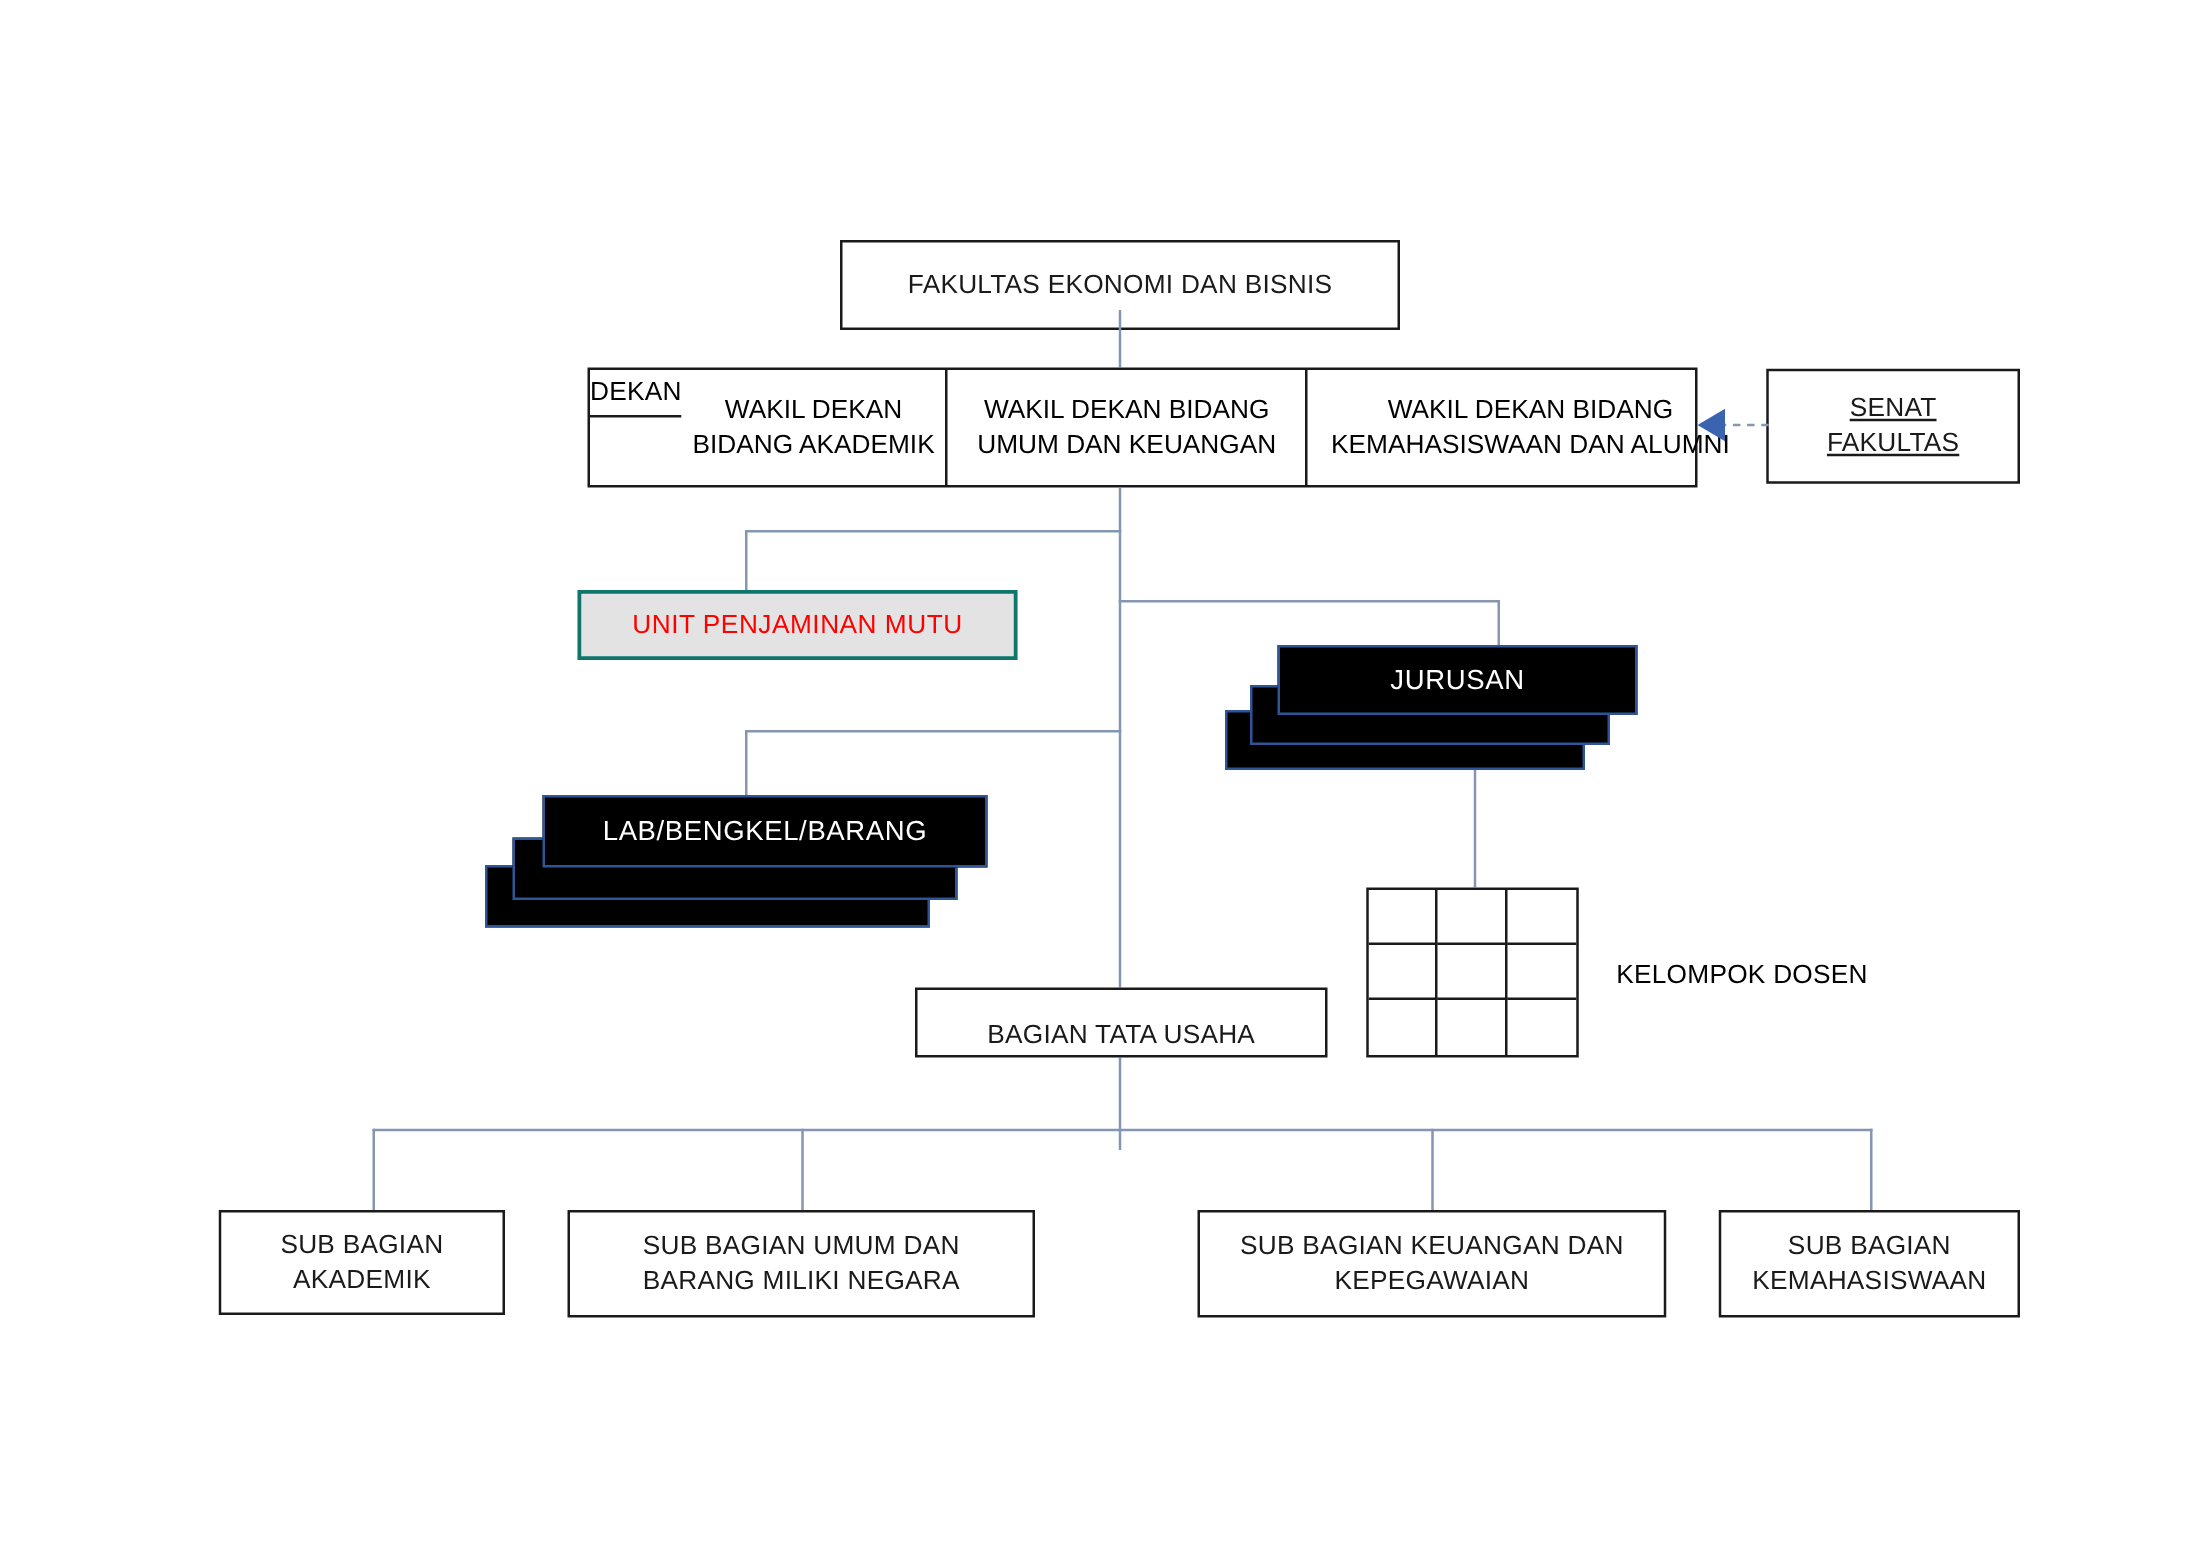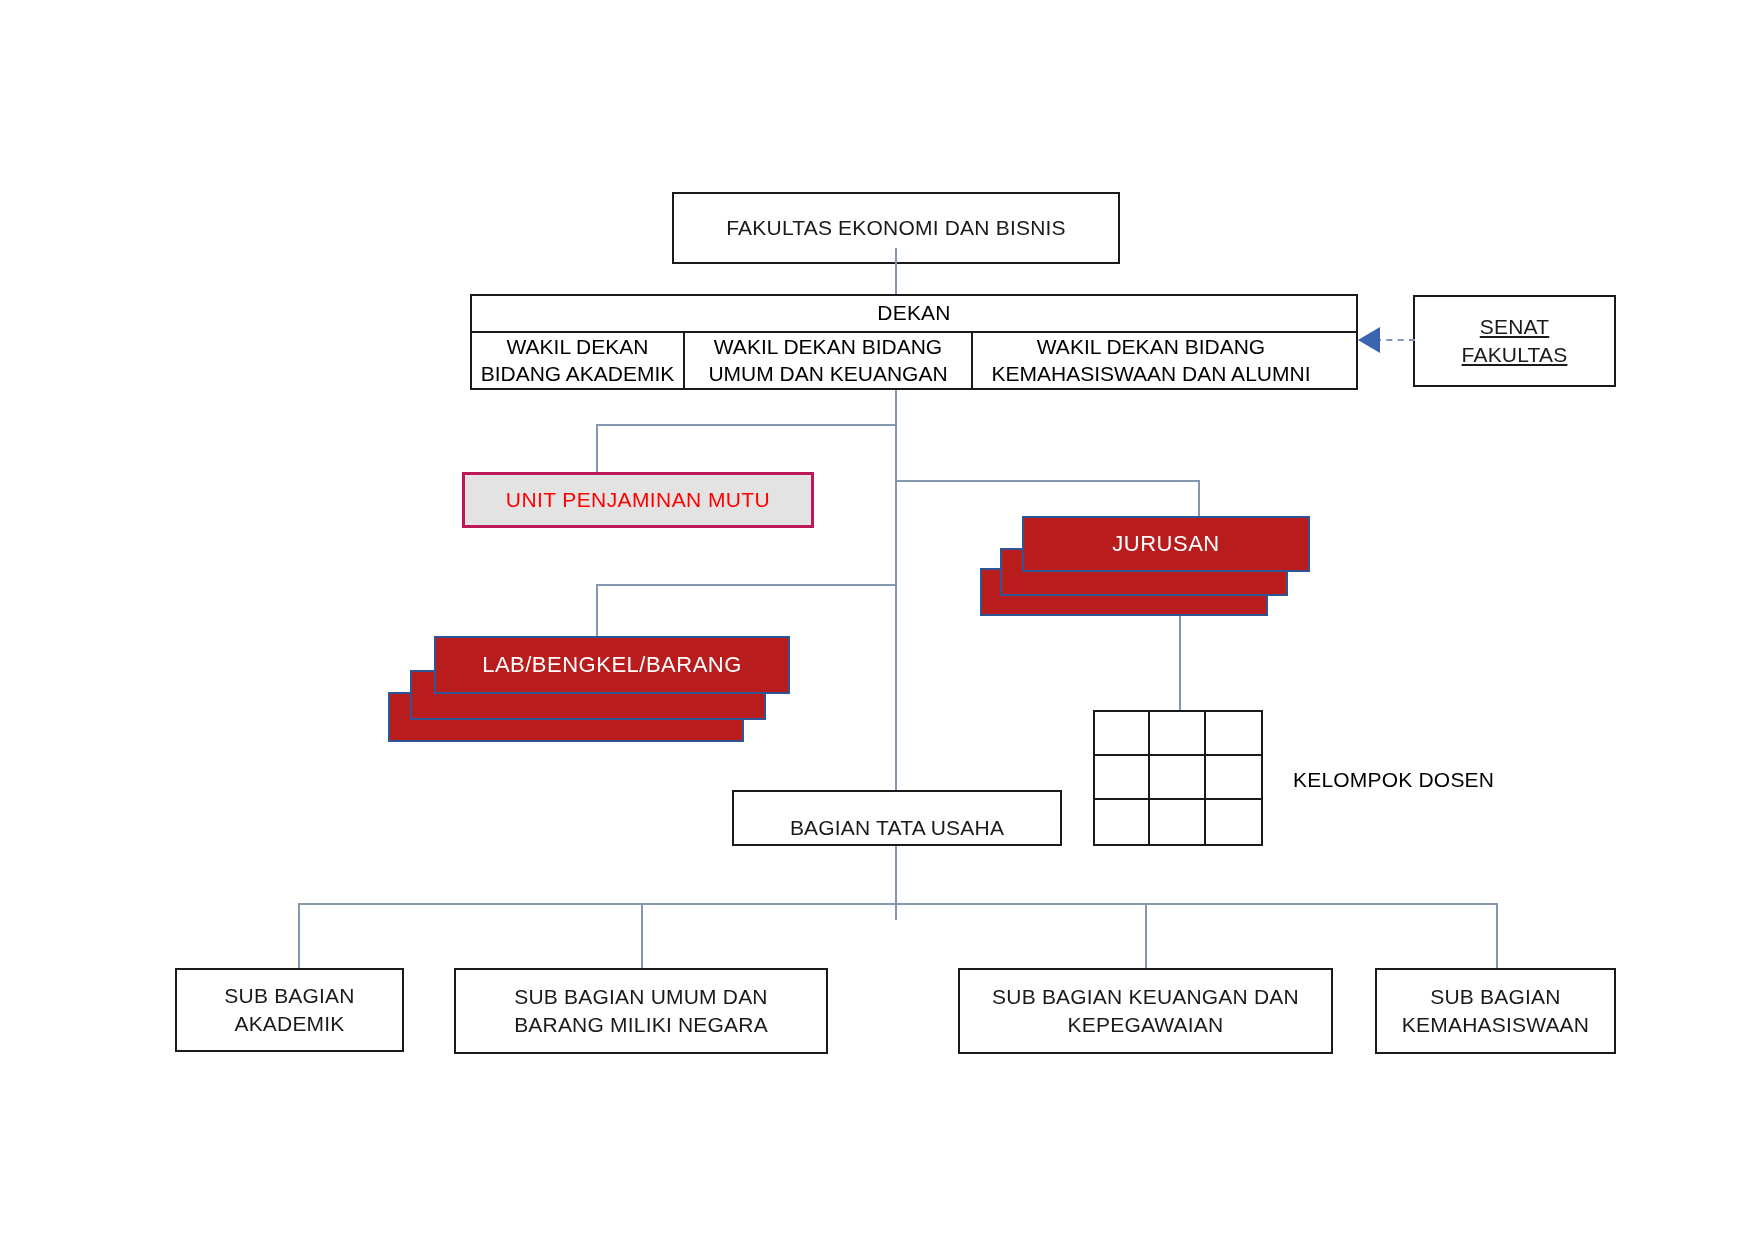--- a/index.html
+++ b/index.html
@@ -45,21 +45,20 @@
   .lnv { width: 2px; }
   .lnh { height: 2px; }
 
   
   #dekan-block {
     position: absolute;
     box-sizing: border-box;
     border: 2px solid #1a1a1a;
     background: #ffffff;
     display: flex;
-    flex-direction: column;
   }
   #dekan-title {
     box-sizing: border-box;
     height: 38px;
     border-bottom: 2px solid #1a1a1a;
     display: flex;
     align-items: center;
     justify-content: center;
     font-size: 21px;
     letter-spacing: 0.2px;
@@ -78,36 +77,36 @@
     line-height: 1.32;
     padding: 0 6px;
     border-right: 2px solid #1a1a1a;
   }
   .deputy:last-child { border-right: none; }
 
   
   #upm-box {
     position: absolute;
     box-sizing: border-box;
-    border: 3px solid #be185d;
+    border: 3px solid #0f766e;
     background: #e3e3e3;
     display: flex;
     align-items: center;
     justify-content: center;
     color: #ff0000;
     font-size: 21px;
     letter-spacing: 0.4px;
   }
 
   
   .stack { position: absolute; }
   .stack-card {
     position: absolute;
     box-sizing: border-box;
-    background: #b91c1c;
+    background: #000000;
     border: 2px solid #2f5597;
   }
   .stack-card.front {
     display: flex;
     align-items: center;
     justify-content: center;
     color: #ffffff;
     font-size: 22px;
     letter-spacing: 0.5px;
   }

